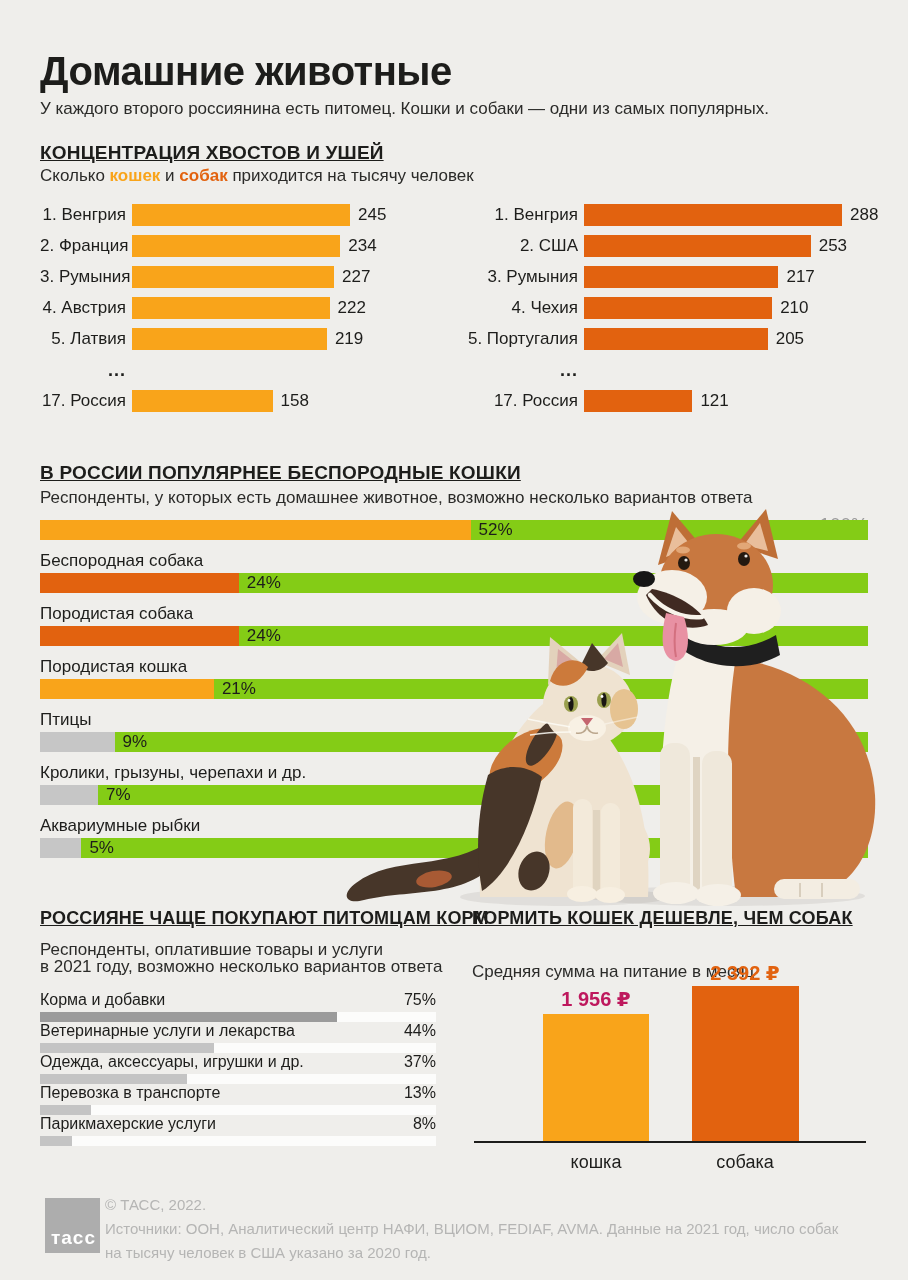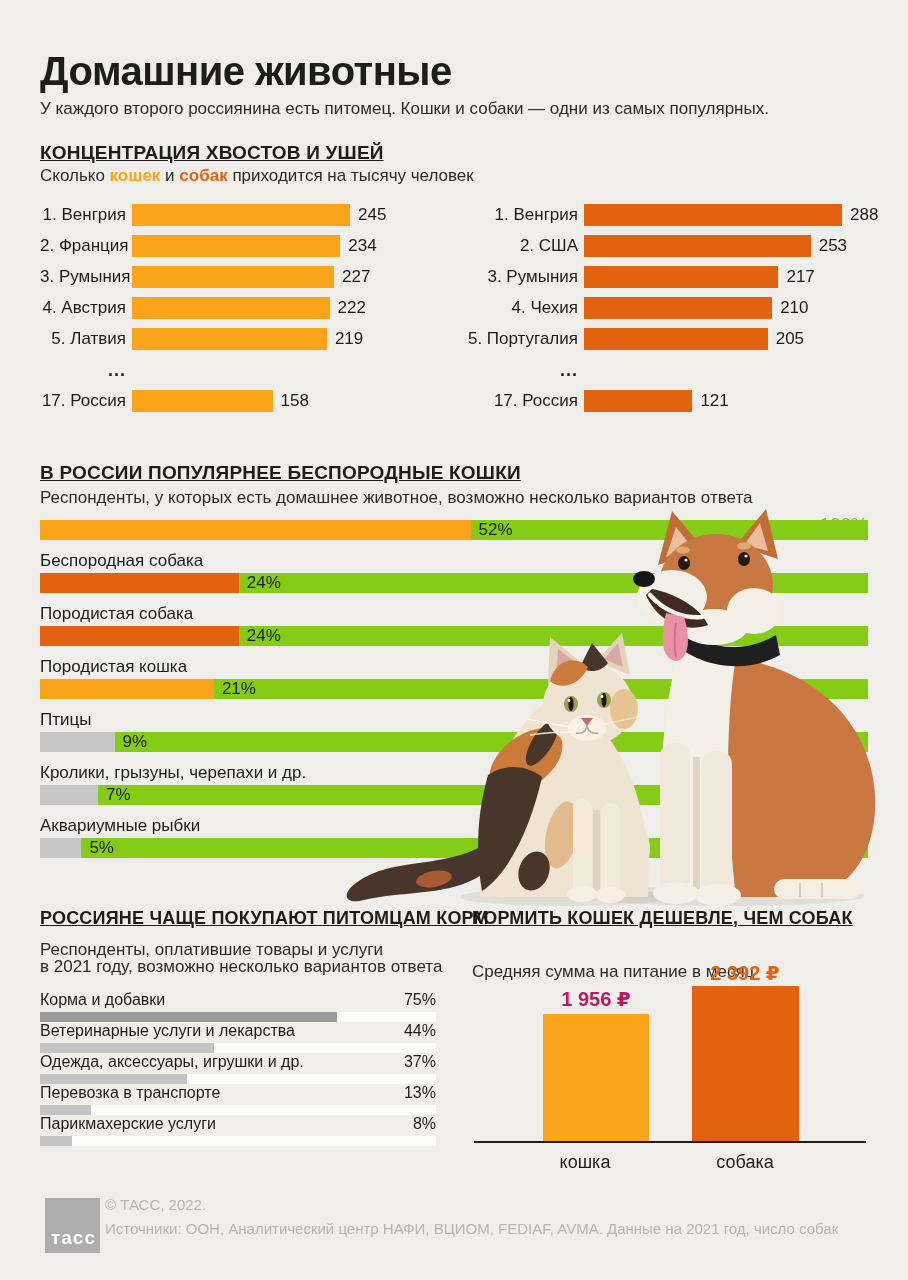--- a/index.html
+++ b/index.html
@@ -55,21 +55,21 @@
   .s4-head{left:472px;top:908px;font-size:18px;}
   .s4-sub{left:472px;top:934px;margin-top:28px;}
   .s4-axis{left:474px;top:1141px;width:392px;height:2px;background:#1D1D1B;}
   .colbar{position:absolute;bottom:139px;}
   .col-cat{left:543px;width:106px;background:#F9A41A;}
   .col-dog{left:692px;width:107px;background:#E2620F;}
   .colval{position:absolute;width:150px;text-align:center;font-weight:bold;font-size:20px;}
   .colval-cat{left:521px;top:987px;color:#be185d;}
   .colval-dog{left:670px;top:961px;color:#E2620F;}
   .collab{position:absolute;width:150px;text-align:center;font-size:18px;top:1152px;}
-  .collab-cat{left:510px;text-align:center;}
+  .collab-cat{left:521px;text-align:center;}
   .collab-dog{left:670px;}
   
   .logo{left:45px;top:1198px;width:55px;height:55px;background:#ADADAD;}
   .logo span{position:absolute;left:6px;bottom:4px;color:#FFFFFF;font-weight:bold;font-size:19px;letter-spacing:1px;}
   .fline{left:105px;color:#B5B5B4;font-size:15px;}
   .f1{top:1196px;}
   .f2{top:1220px;}
   .f3{top:1244px;}
 </style>
 </head>
@@ -343,14 +343,15 @@
   <div class="colbar col-dog" style="height: 155.002px;"></div>
   <div class="abs s4-axis"></div>
   <div class="collab collab-cat">кошка</div>
   <div class="collab collab-dog">собака</div>
 
   <div class="abs logo">
       <span>тасс</span>
     </div>
   <div class="abs fline f1">© ТАСС, 2022.</div>
   <div class="abs fline f2">Источники: ООН, Аналитический центр НАФИ, ВЦИОМ, FEDIAF, AVMA. Данные на 2021 год, число собак</div>
+  <div class="abs fline f3">на тысячу человек в США указано за 2020 год.</div>
 
 </div>
 
 </body></html>

